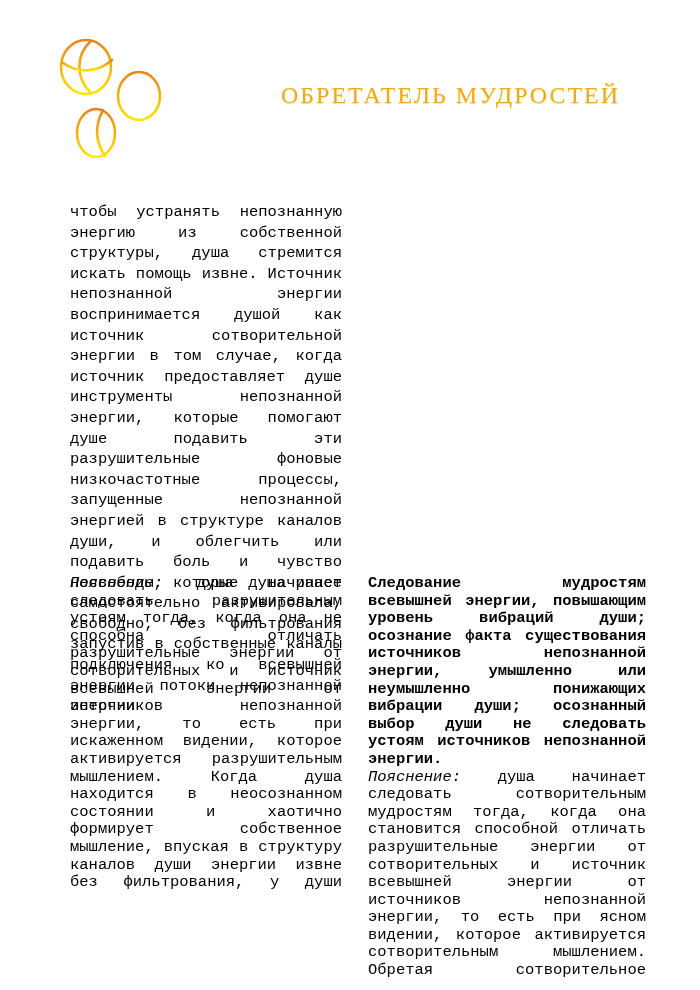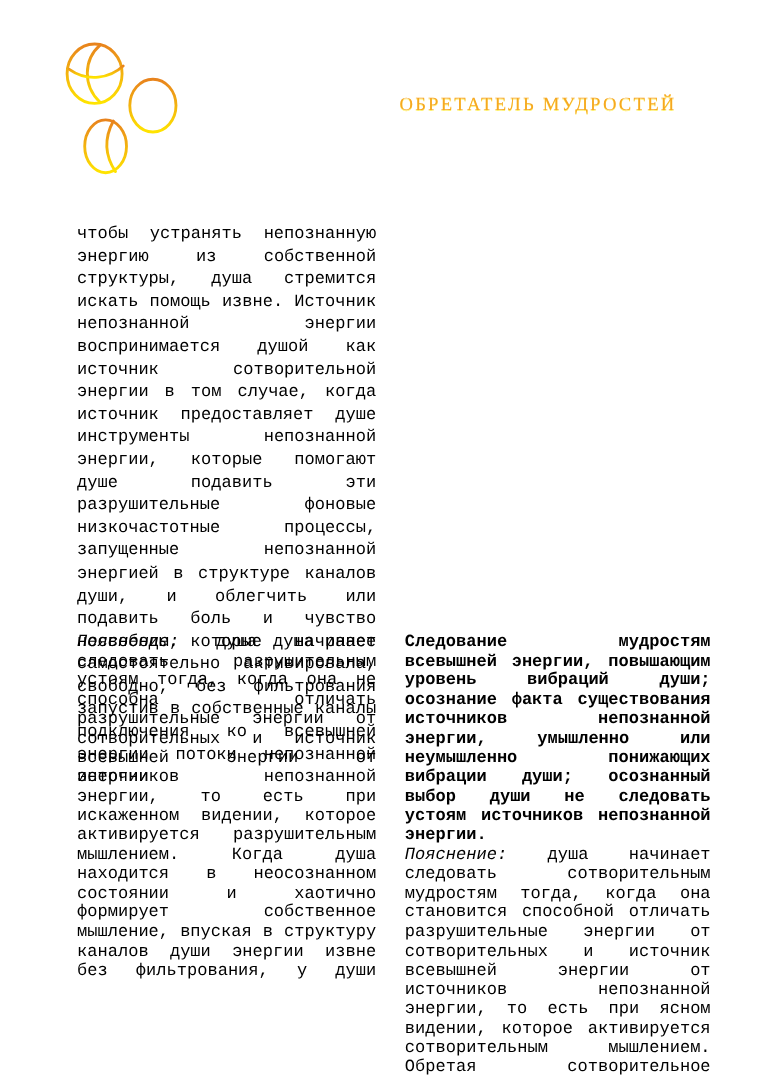--- a/index.html
+++ b/index.html
@@ -7,21 +7,21 @@
     position:relative;
     width:700px;height:990px;
     background:#ffffff;
     font-family:"Liberation Serif","DejaVu Serif",serif;
     color:#000;
     overflow:hidden;
   }
   .logo{position:absolute;left:58px;top:38px;width:110px;height:125px;}
   .doc-title{
     position:absolute;left:281px;top:82px;width:334px;height:26px;
-    font-size:17px;line-height:26px;letter-spacing:2px;
+    font-size:24px;line-height:26px;letter-spacing:2px;
     text-align:right;white-space:nowrap;
     font-weight:normal;
     color:#f6a722;
     text-shadow:0 1px 0 rgba(255,228,0,.55);
   }
   p{margin:0;padding:0;font-family:Liberation Mono, monospace;}
   .intro{
     position:absolute;left:70px;top:202px;width:272px;
     font-size:15.5px;line-height:20.6px;
   }

